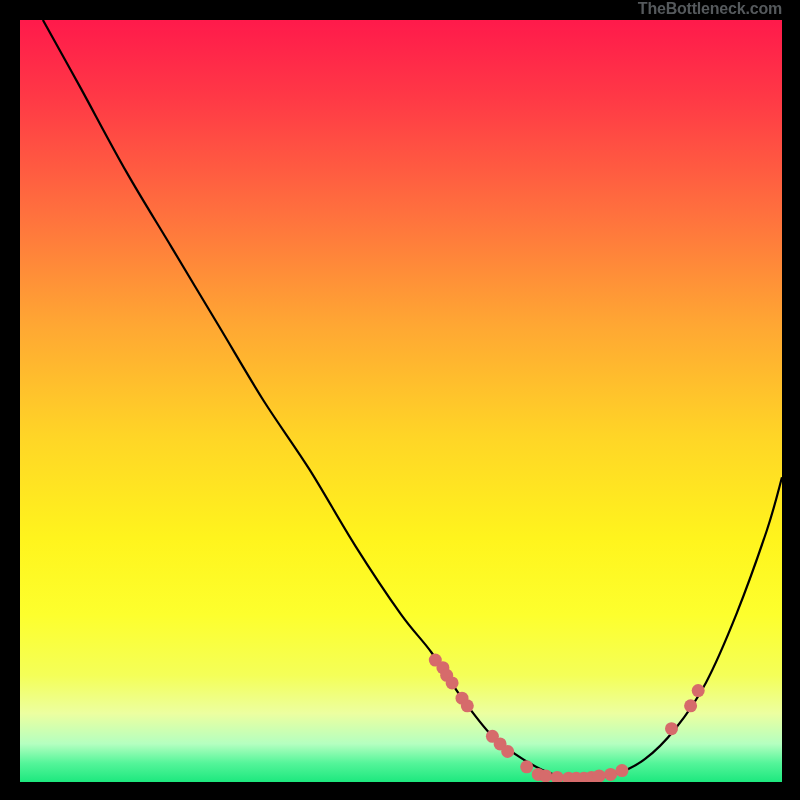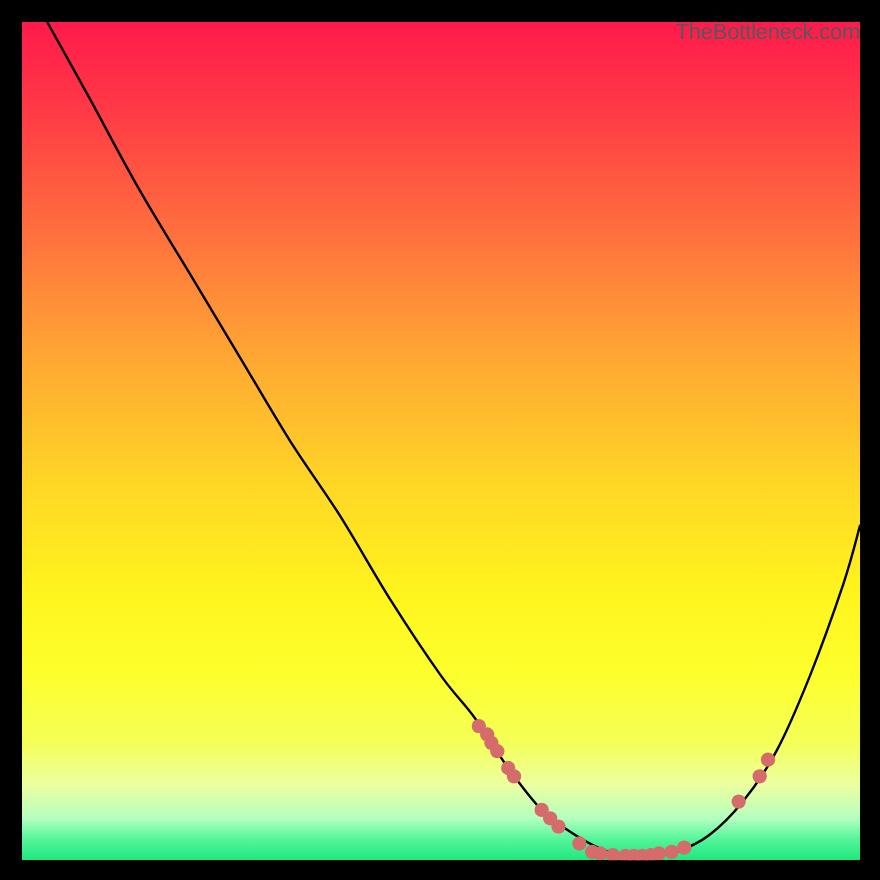--- a/index.html
+++ b/index.html
@@ -28,25 +28,25 @@
   .curve-svg {
     position: absolute;
     left: 0;
     top: 0;
     width: 100%;
     height: 100%;
     pointer-events: none;
   }
   .watermark {
     position: absolute;
-    top: 18px;
+    top: 0px;
     right: 18px;
     font-family: Arial, Helvetica, sans-serif;
-    font-size: 20px;
-    font-weight: 400;
+    font-size: 16px;
+    font-weight: 700;
     color: #55595c;
     letter-spacing: -0.2px;
   }
 </style>
 </head>
 <body>
 
 <div class="chart-container">
   <svg class="gradient-bg" viewBox="0 0 762 762" preserveAspectRatio="none">
     <defs>

